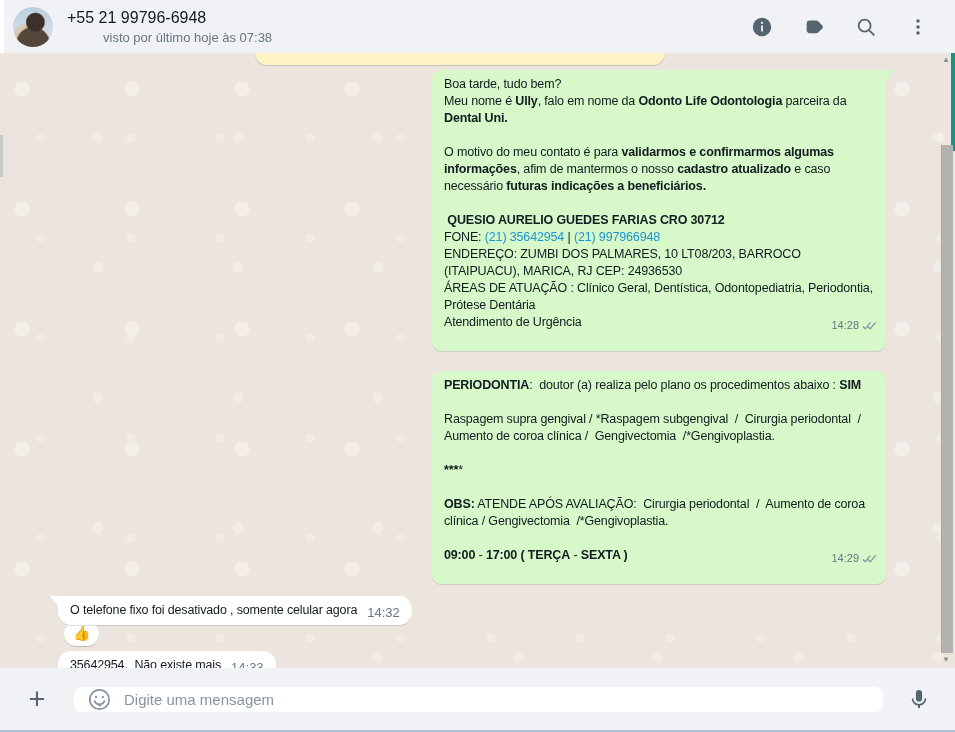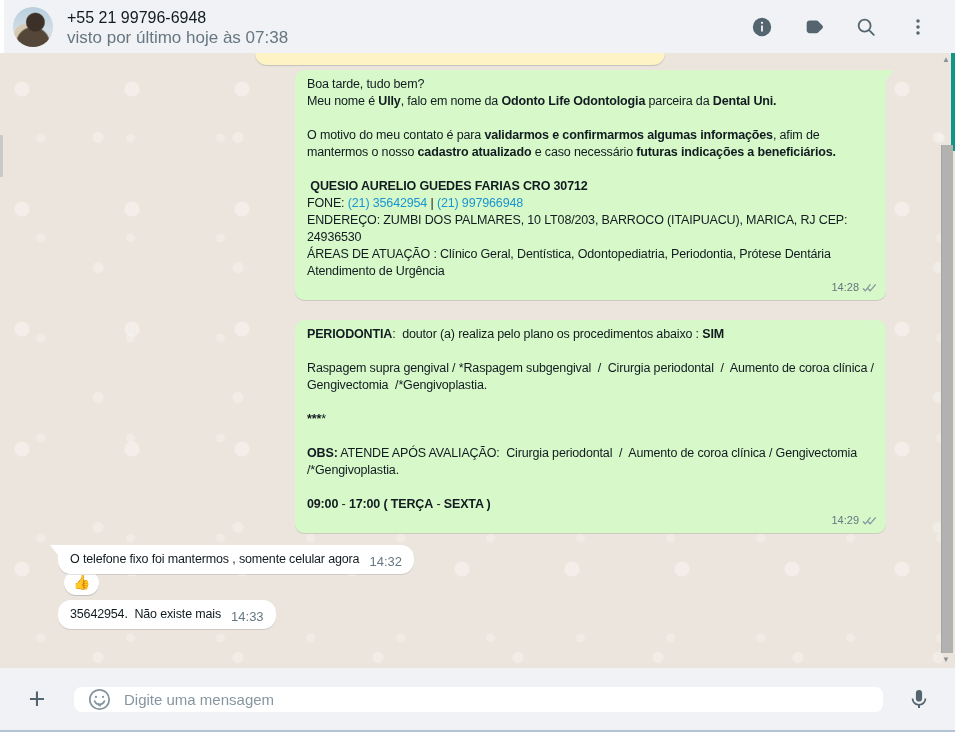--- a/index.html
+++ b/index.html
@@ -12,21 +12,21 @@
           background:var(--header-bg,#f0f2f5);display:flex;align-items:center;
           padding:0 22px 0 9px;z-index:5;}
   .avatar{width:40px;height:40px;border-radius:50%;flex:0 0 40px;margin-right:14px;cursor:pointer;
           background:
             radial-gradient(circle at 56% 38%, #3d3029 0 26%, rgba(61,48,41,0) 30%),
             radial-gradient(circle at 50% 92%, #55463a 0 38%, rgba(85,70,58,0) 42%),
             radial-gradient(circle at 30% 70%, #d8c9b2 0 25%, rgba(216,201,178,0) 30%),
             linear-gradient(180deg,#b9cfdd 0%,#cfdde7 55%,#e4d6c4 100%);}
   .title-block{display:flex;flex-direction:column;cursor:pointer;}
   .chat-title{font-size:16px;color:#111b21;line-height:20px;}
-  .chat-subtitle{font-size:17px;color:#667781;line-height:17px;margin-top:1px;}
+  .chat-subtitle{font-size:13px;color:#667781;line-height:17px;margin-top:1px;margin-left:36px;}
   .header-spacer{flex:1;}
   .header-actions{display:flex;align-items:center;gap:30px;margin-right:8px;}
   .hicon{width:22px;height:22px;color:#54656f;cursor:pointer;display:flex;align-items:center;justify-content:center;}
   .hicon svg{display:block;}
 
   
   .chat{position:absolute;top:53px;left:0;width:955px;height:615px;overflow:hidden;
         background-color:var(--wallpaper,#ece5dd);
         background-image:
           radial-gradient(circle at 20% 30%, rgba(255,255,255,.35) 0 7px, rgba(255,255,255,0) 8px),
@@ -40,33 +40,33 @@
 
   .message-list{position:absolute;top:0;left:0;width:955px;height:615px;
                 display:flex;flex-direction:column;align-items:flex-start;}
   .row{display:flex;max-width:100%;}
   .row.out{align-self:flex-end;margin-right:69px;}
   .row.in{align-self:flex-start;margin-left:58px;}
 
   .bubble{position:relative;font-size:12.5px;letter-spacing:-0.15px;line-height:17px;
           color:#111b21;border-radius:9px;box-shadow:0 1px .5px rgba(11,20,26,.13);
           white-space:pre-wrap;cursor:default;}
-  .bubble.out{background:var(--out-bubble,#d7f8c8);width:591px;padding:6px 10px 20px 12px;}
+  .bubble.out{background:var(--out-bubble,#d7f8c8);width:454px;padding:6px 10px 20px 12px;}
   .bubble.in{background:var(--in-bubble,#ffffff);padding:5px 12px 6px 12px;border-radius:13px;}
   .bubble.out.tail{border-top-right-radius:0;}
   .bubble.in.tail{border-top-left-radius:0;}
   .bubble.out.tail::after{content:"";position:absolute;top:0;right:-8px;width:0;height:0;
           border-top:10px solid var(--out-bubble,#d7f8c8);border-right:8px solid transparent;}
   .bubble.in.tail::after{content:"";position:absolute;top:0;left:-8px;width:0;height:0;
           border-top:10px solid var(--in-bubble,#ffffff);border-left:8px solid transparent;}
 
   .para{min-height:17px;}
   .b{font-weight:bold;}
   .link{color:var(--link,#1b95d0);cursor:pointer;}
-  .meta{position:absolute;right:9px;bottom:4px;display:flex;align-items:center;gap:3px;}
+  .meta{position:absolute;right:9px;bottom:17px;display:flex;align-items:center;gap:3px;}
   .time{font-size:11px;letter-spacing:0;color:var(--timestamp,#667781);}
   .ticks{display:flex;align-items:center;}
   .time-in{font-size:13px;letter-spacing:0;color:var(--timestamp,#667781);margin-left:10px;
            position:relative;top:3px;white-space:nowrap;}
   .reaction{background:#fff;border-radius:13px;padding:2px 9px 3px 9px;font-size:14px;line-height:19px;
             box-shadow:0 1px .5px rgba(11,20,26,.18);cursor:pointer;}
 
   
   .scroll-up,.scroll-down{position:absolute;right:3px;width:12px;height:10px;color:#8b9297;
             font-size:8px;line-height:10px;text-align:center;cursor:pointer;z-index:4;}
@@ -142,21 +142,21 @@
                   <path d="M6.2 5.5 L8.7 8 L14.6 1.2" stroke="#8696a0" stroke-width="1.4" fill="none"></path>
                 </svg></span></div></div>
         </div>
         <div class="row out" style="margin-top: 20px;">
           <div class="bubble out"><div class="para"><span class="b ">PERIODONTIA</span><span class="">:  doutor (a) realiza pelo plano os procedimentos abaixo : </span><span class="b ">SIM</span></div><div class="para"></div><div class="para"><span class="">Raspagem supra gengival / *Raspagem subgengival  /  Cirurgia periodontal  /  Aumento de coroa clínica /  Gengivectomia  /*Gengivoplastia.</span></div><div class="para"></div><div class="para"><span class="b ">***</span><span class="">*</span></div><div class="para"></div><div class="para"><span class="b ">OBS:</span><span class=""> ATENDE APÓS AVALIAÇÃO:  Cirurgia periodontal  /  Aumento de coroa clínica / Gengivectomia  /*Gengivoplastia.</span></div><div class="para"></div><div class="para"><span class="b ">09:00</span><span class=""> - </span><span class="b ">17:00 ( TERÇA</span><span class=""> - </span><span class="b ">SEXTA )</span></div><div class="meta"><span class="time">14:29</span><span class="ticks"><svg width="15" height="10" viewBox="0 0 16 10">
                   <path d="M1 5.5 L3.5 8 L9 1.2" stroke="#8696a0" stroke-width="1.4" fill="none"></path>
                   <path d="M6.2 5.5 L8.7 8 L14.6 1.2" stroke="#8696a0" stroke-width="1.4" fill="none"></path>
                 </svg></span></div></div>
         </div>
         <div class="row in" style="margin-top: 12px;">
-          <div class="bubble in tail"><div class="para"><span class="">O telefone fixo foi mantermos , somente celular agora</span><span class="time-in">14:32</span></div></div>
+          <div class="bubble in tail"><div class="para"><span class="">O telefone fixo foi desativado , somente celular agora</span><span class="time-in">14:32</span></div></div>
         </div>
         <div class="row in" style="margin-top: -3px; margin-left: 64px;">
           <div class="reaction">👍</div>
         </div>
         <div class="row in" style="margin-top: 5px;">
           <div class="bubble in"><div class="para"><span class="">35642954.  Não existe mais</span><span class="time-in">14:33</span></div></div>
         </div>
       </div>
     <div class="left-sliver"></div>
     <div class="scroll-up">▲</div>

